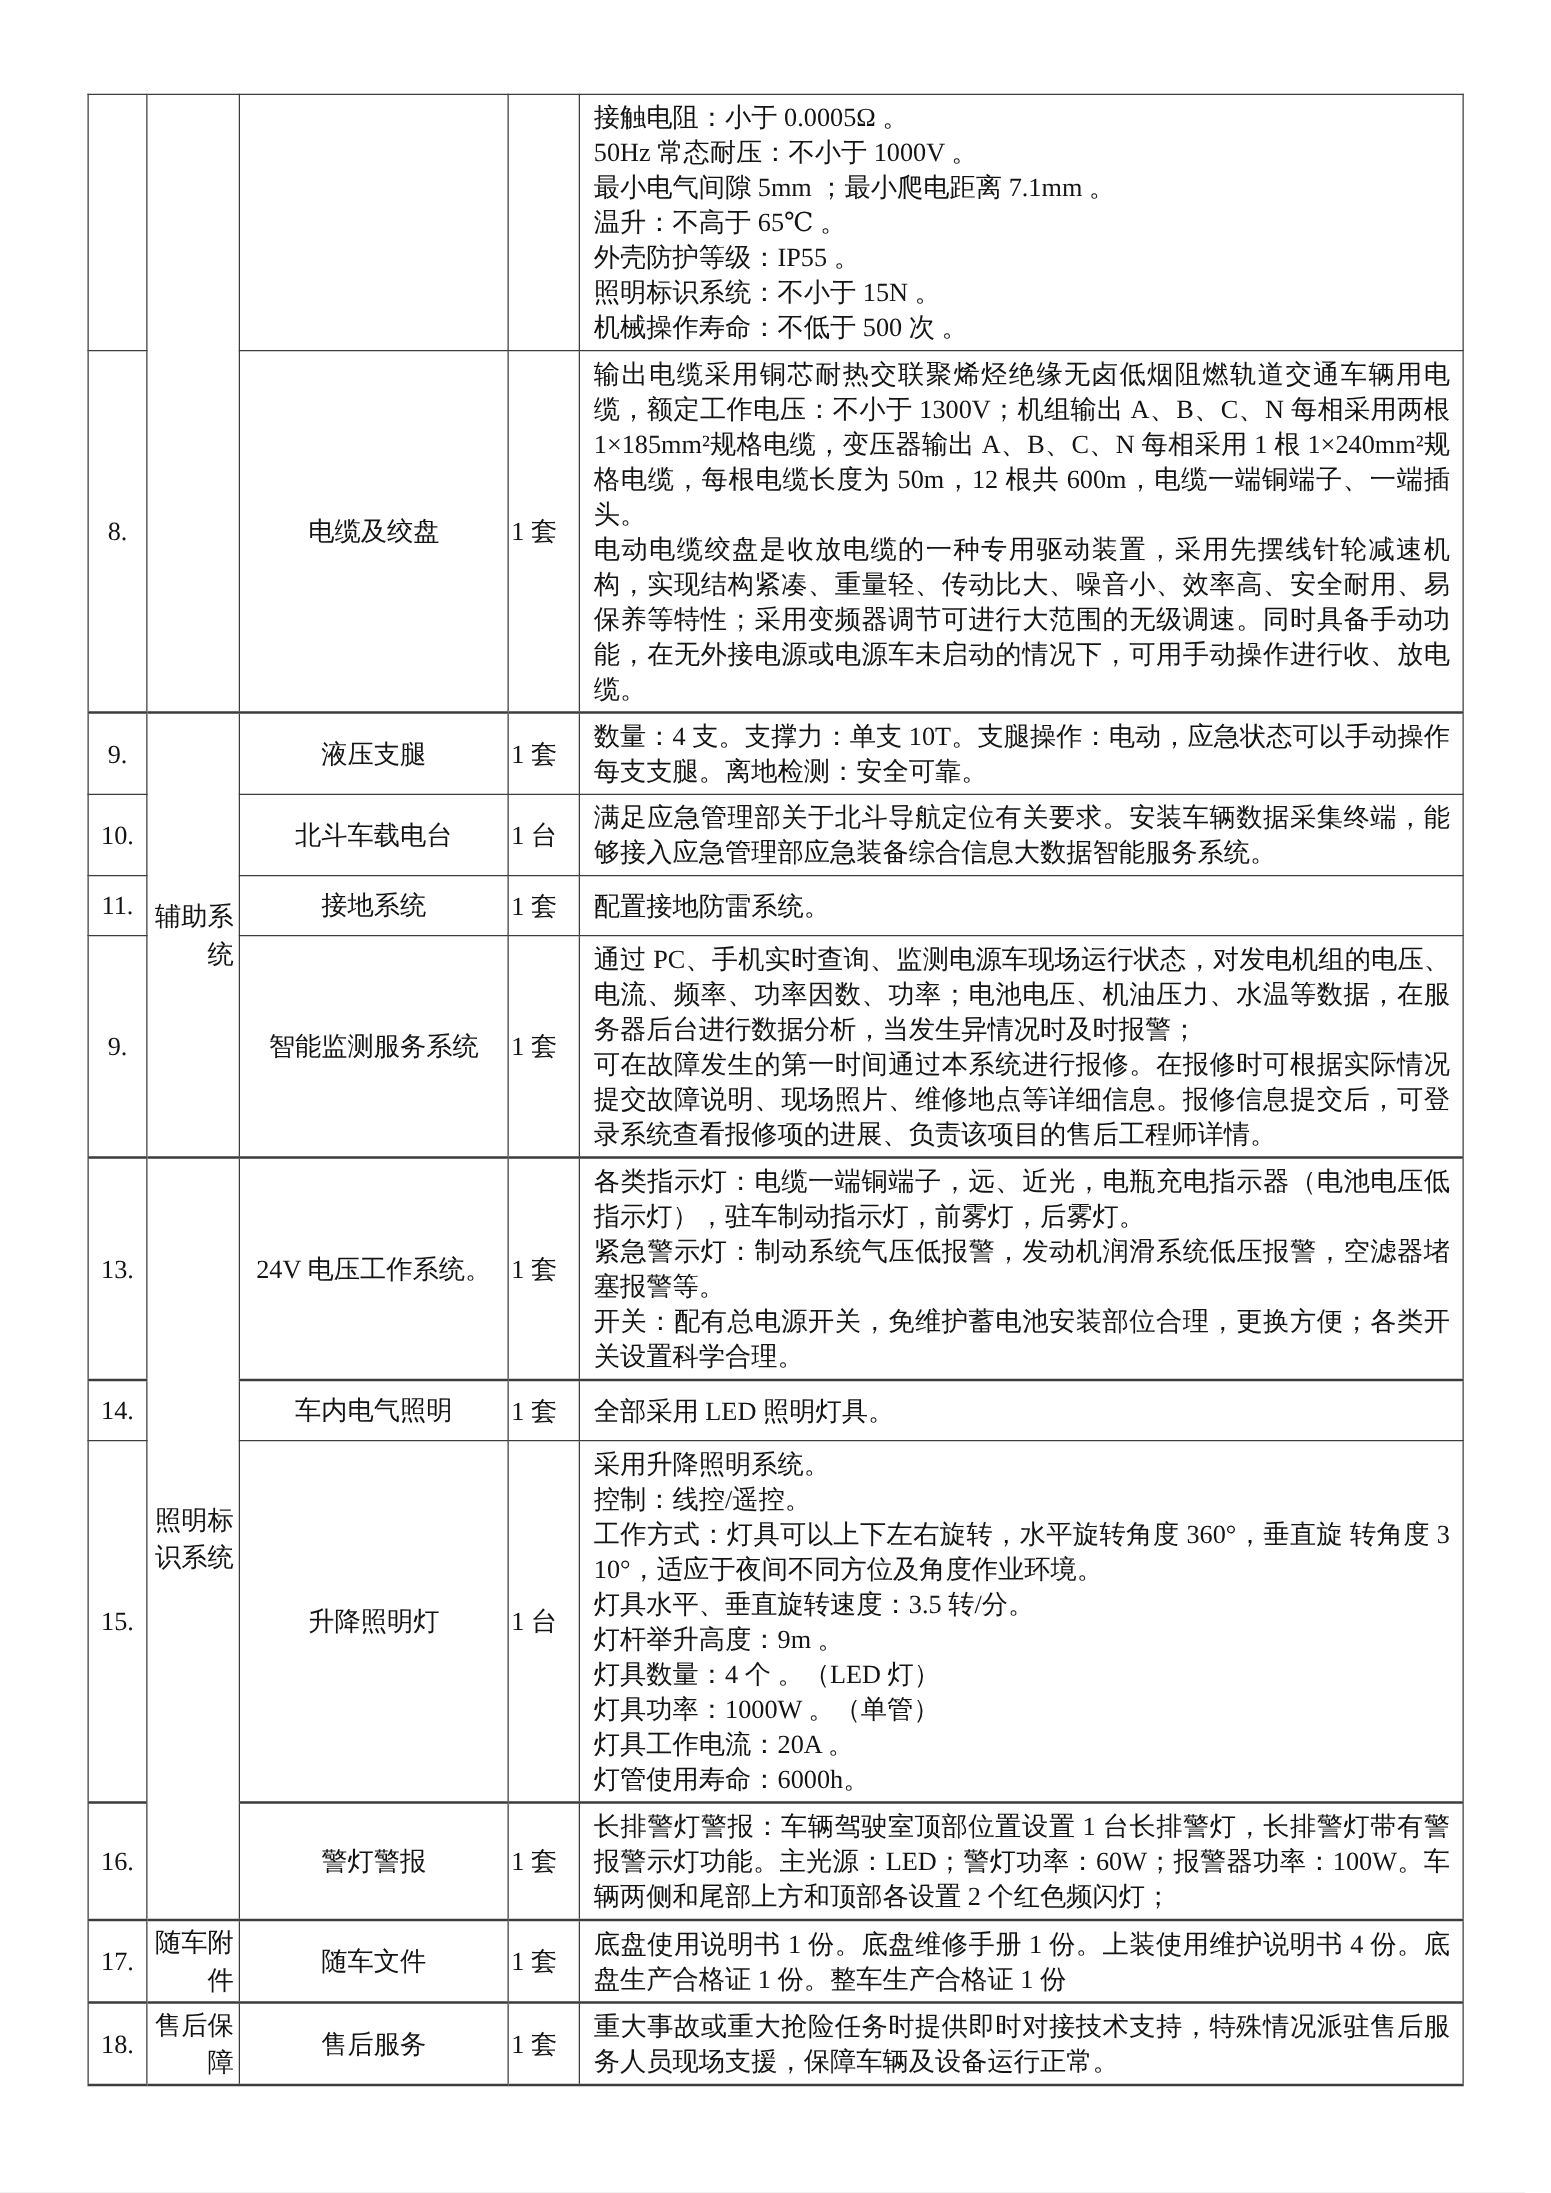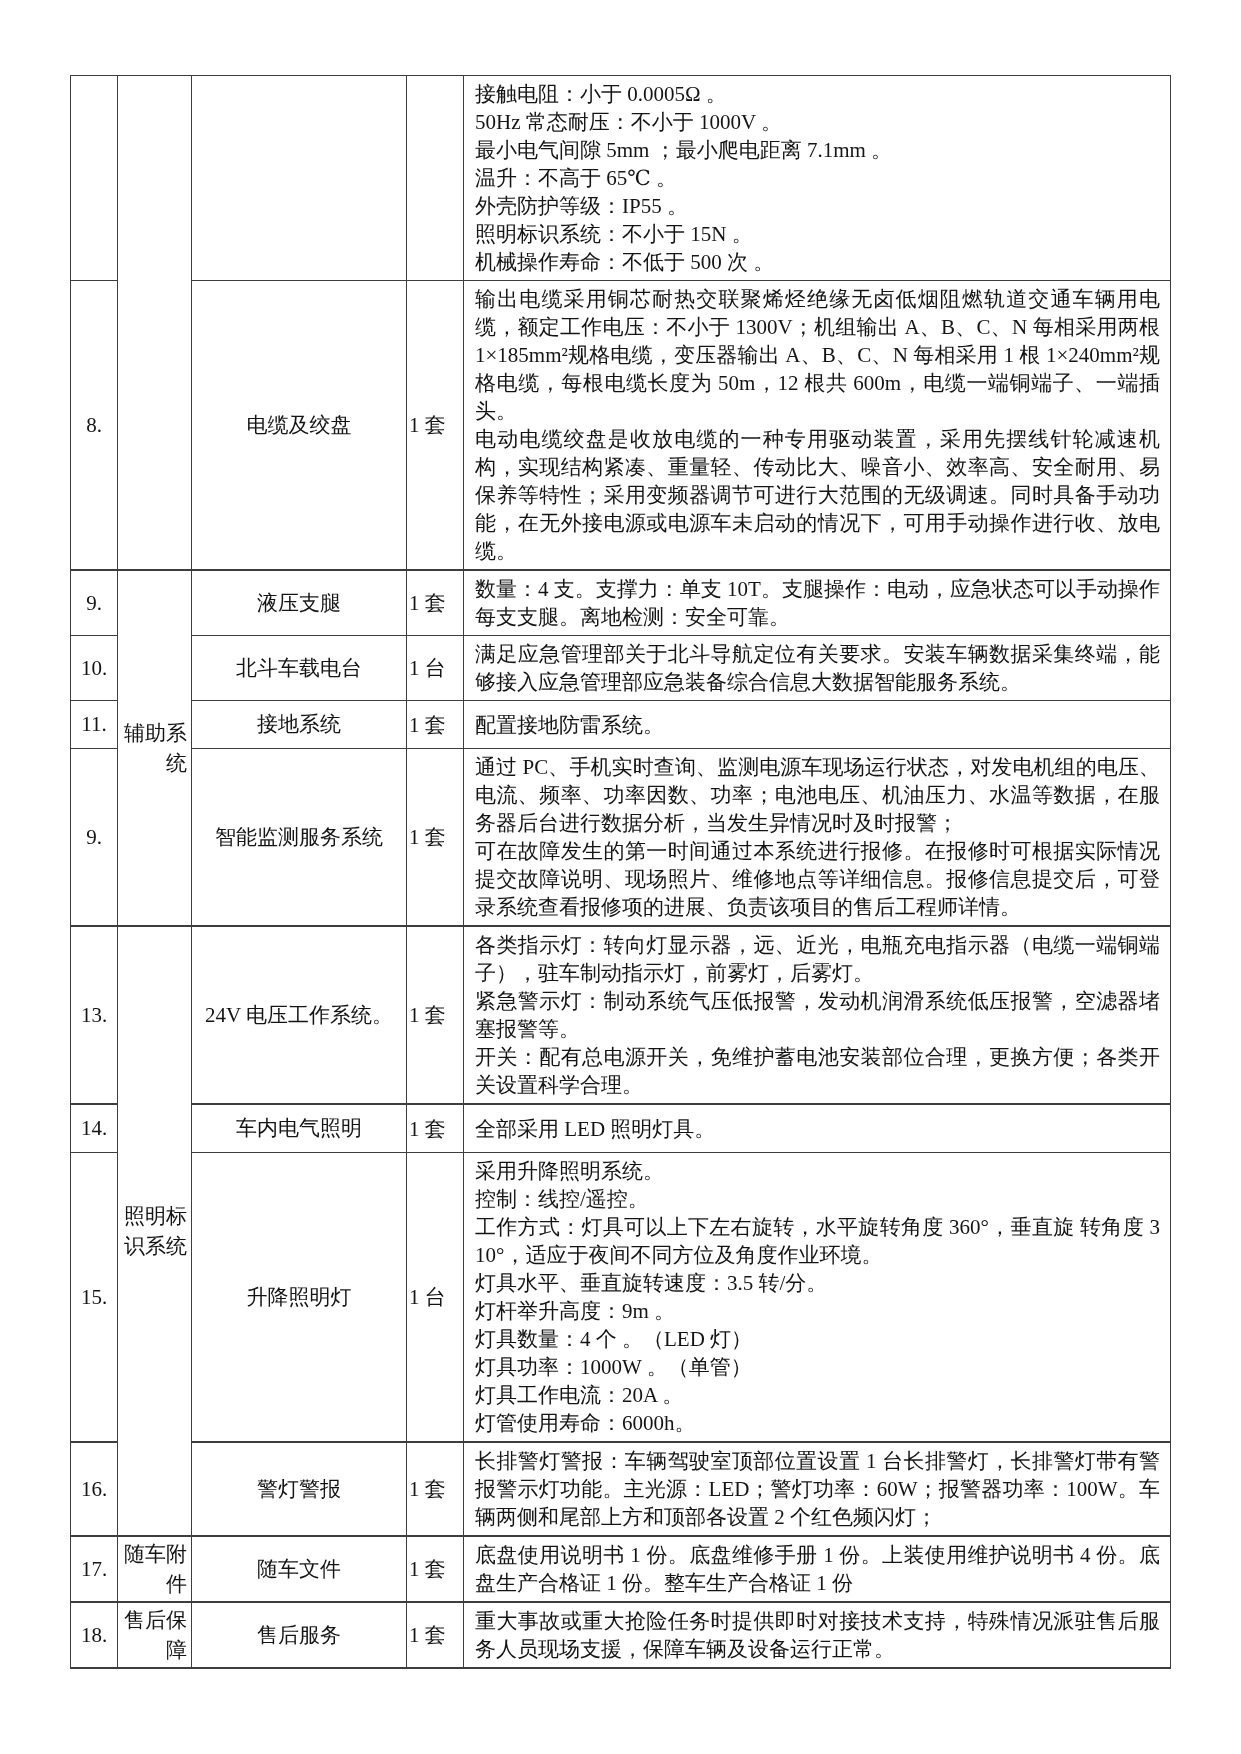--- a/index.html
+++ b/index.html
@@ -105,21 +105,21 @@
             <div class="para">通过 PC、手机实时查询、监测电源车现场运行状态，对发电机组的电压、电流、频率、功率因数、功率；电池电压、机油压力、水温等数据，在服务器后台进行数据分析，当发生异情况时及时报警；</div>
             <div class="para">可在故障发生的第一时间通过本系统进行报修。在报修时可根据实际情况提交故障说明、现场照片、维修地点等详细信息。报修信息提交后，可登录系统查看报修项的进展、负责该项目的售后工程师详情。</div>
           </td>
         </tr>
         <tr class="hb">
           <td class="col-no">13.</td>
           <td class="col-cat" rowspan="4">照明标识系统</td>
           <td class="col-item">24V 电压工作系统。</td>
           <td class="col-qty">1 套</td>
           <td class="col-specs">
-            <div class="para">各类指示灯：转向灯显示器，远、近光，电瓶充电指示器（电缆一端铜端子），驻车制动指示灯，前雾灯，后雾灯。</div>
+            <div class="para">各类指示灯：电缆一端铜端子，远、近光，电瓶充电指示器（电池电压低指示灯），驻车制动指示灯，前雾灯，后雾灯。</div>
             <div class="para">紧急警示灯：制动系统气压低报警，发动机润滑系统低压报警，空滤器堵塞报警等。</div>
             <div class="para">开关：配有总电源开关，免维护蓄电池安装部位合理，更换方便；各类开关设置科学合理。</div>
           </td>
         </tr>
         <tr class="hb">
           <td class="col-no">14.</td>
           <td class="col-item">车内电气照明</td>
           <td class="col-qty">1 套</td>
           <td class="col-specs">
             <div class="para">全部采用 LED 照明灯具。</div>

